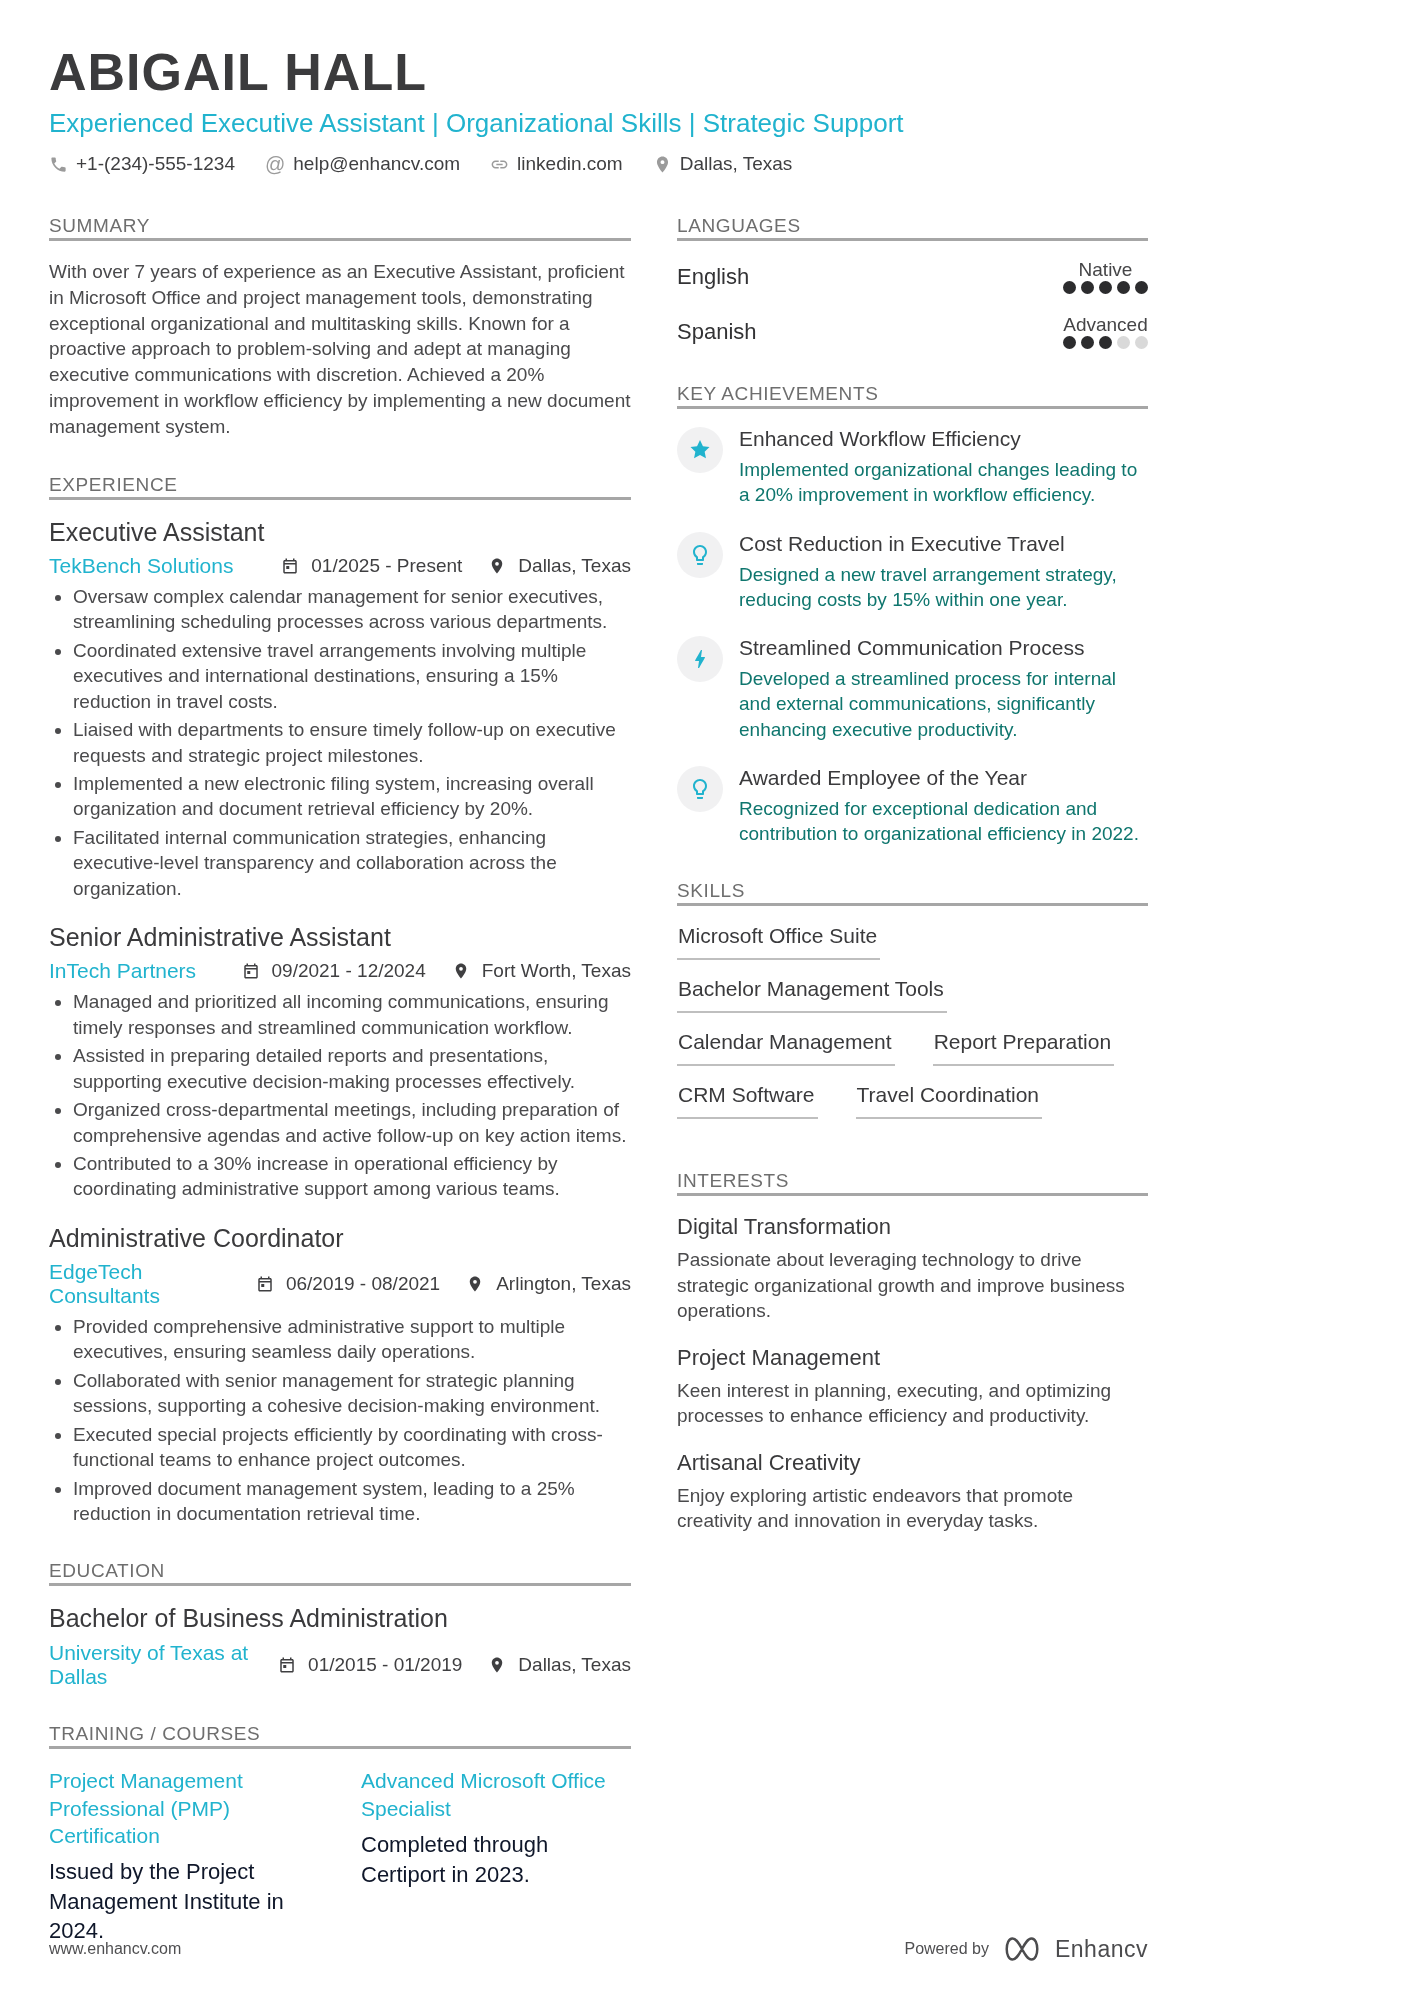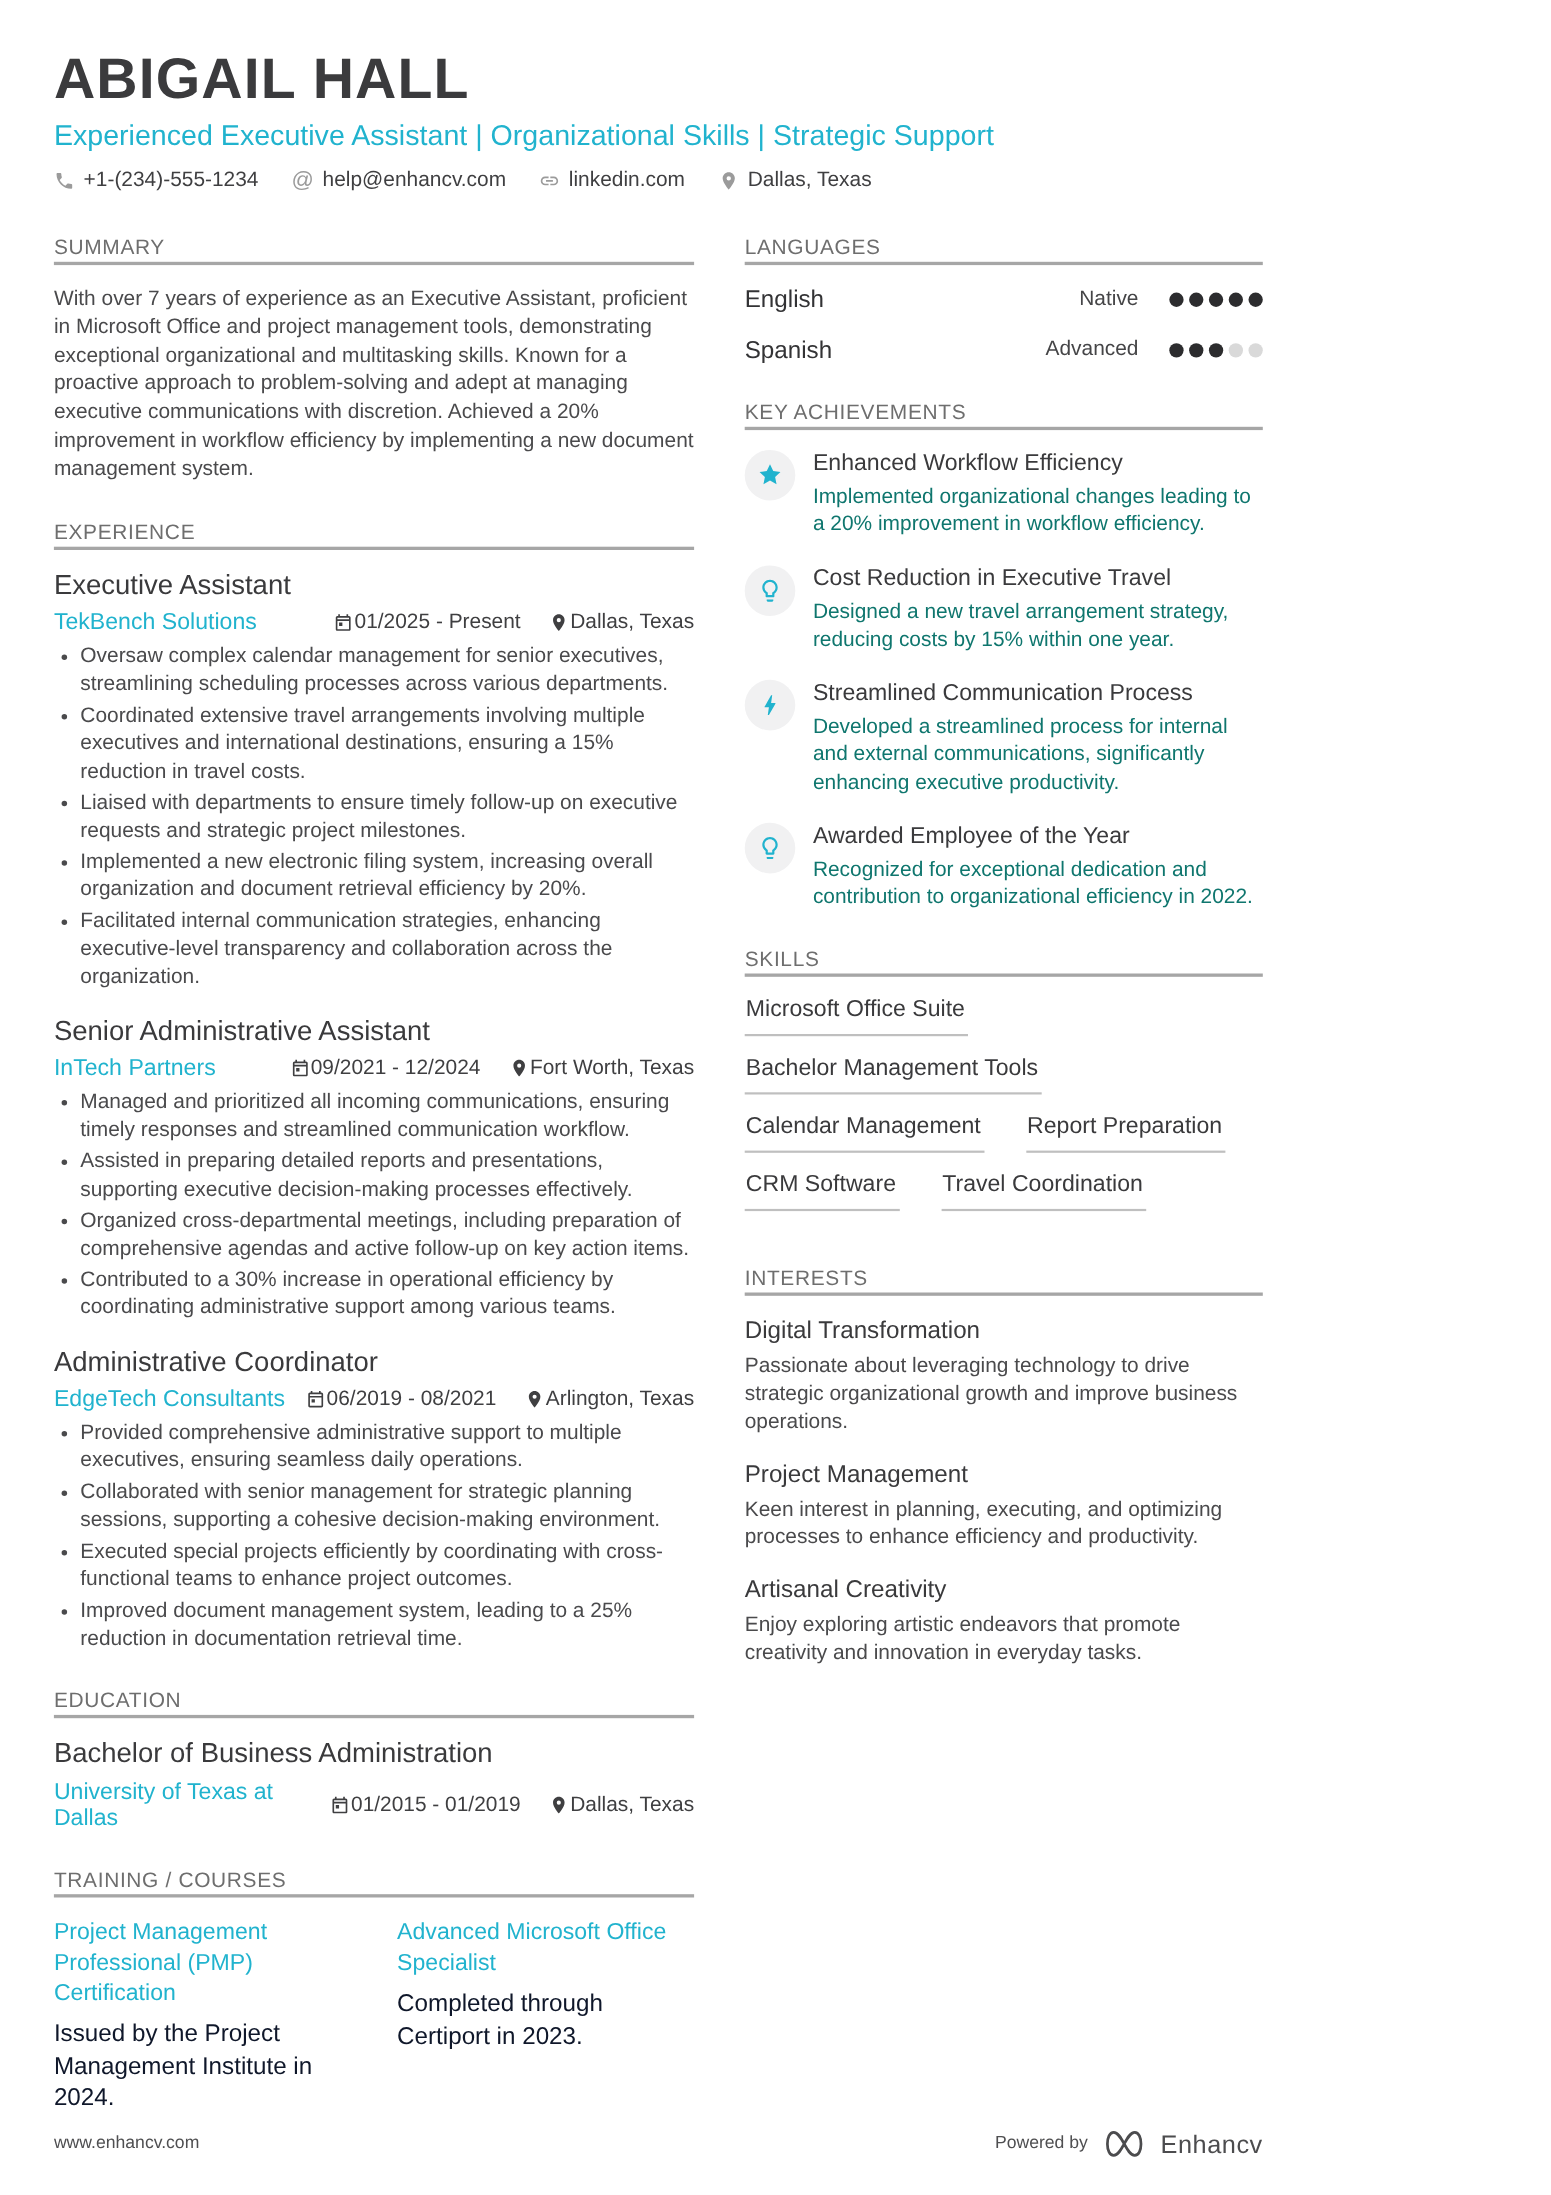--- a/index.html
+++ b/index.html
@@ -34,39 +34,39 @@
     font-size: 19px; font-weight: 400; color: #6e6e6e; letter-spacing: 0.6px;
     border-bottom: 3px solid #a6a6a6; padding-bottom: 1px; margin-bottom: 18px;
   }
   .body-text { font-size: 19px; line-height: 1.36; color: #4a4a4c; }
 
   
   .job { margin-bottom: 22px; }
   .job-title { font-size: 25px; font-weight: 400; color: #3a3a3c; margin-bottom: 7px; }
   .job-meta { display: flex; align-items: center; margin-bottom: 6px; }
   .company { color: #21b3ce; font-size: 21px; flex: 1 1 auto; }
-  .meta-chip { display: flex; align-items: center; gap: 1px; font-size: 19px; color: #3f3f41; white-space: nowrap; }
+  .meta-chip { display: flex; align-items: center; gap: 12px; font-size: 19px; color: #3f3f41; white-space: nowrap; }
   .meta-chip .icon { width: 18px; height: 18px; color: #3f3f41; }
   .meta-date { margin-right: 26px; }
   .job ul { list-style: disc; padding-left: 24px; }
   .job li, .bullets li { font-size: 19px; line-height: 1.34; color: #4a4a4c; margin-bottom: 3px; }
   .job li::marker { color: #4a4a4c; }
 
   
   .degree { font-size: 25px; font-weight: 400; color: #3a3a3c; margin-bottom: 8px; }
 
   
   .courses { display: grid; grid-template-columns: 1fr 1fr; column-gap: 42px; }
   .course-title { font-size: 21px; color: #21b3ce; line-height: 1.3; margin-bottom: 8px; }
   .course-desc { font-size: 22px; color: #0f172a; line-height: 1.34; }
 
   
   .language-row { display: flex; align-items: center; justify-content: space-between; margin-bottom: 20px; }
   .language-name { font-size: 22px; color: #333335; }
-  .language-right { display: flex; align-items: center; gap: 28px; }
+  .language-right { display: flex; align-items: center; gap: 0; flex-direction: column; }
   .language-level { font-size: 19px; color: #454547; }
   .dots { display: flex; gap: 5px; }
   .dot { width: 13px; height: 13px; border-radius: 50%; background: #d9d9d9; }
   .dot.filled { background: #2c2c2e; }
 
   
   .achievement { display: flex; gap: 16px; margin-bottom: 24px; }
   .ach-icon {
     width: 46px; height: 46px; border-radius: 50%; background: #f1f1f2; flex: none;
     display: flex; align-items: center; justify-content: center; color: #21b3ce;

